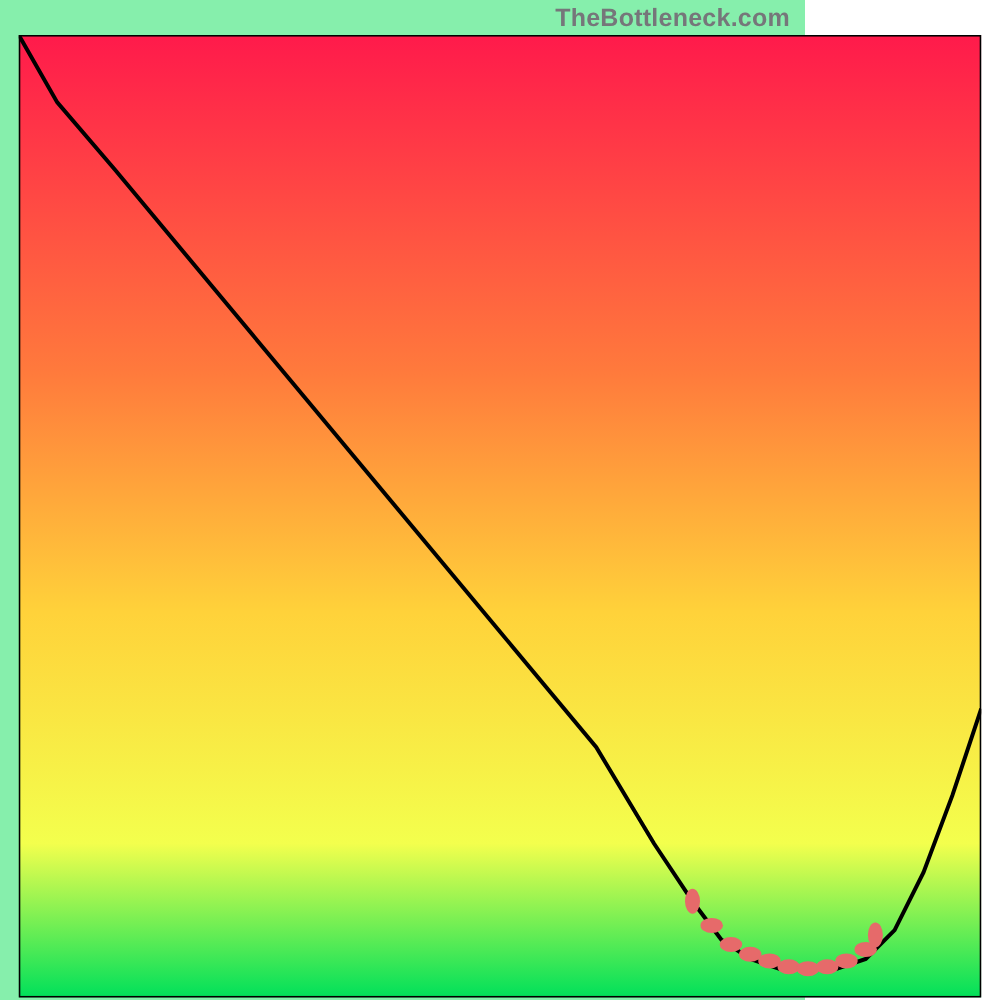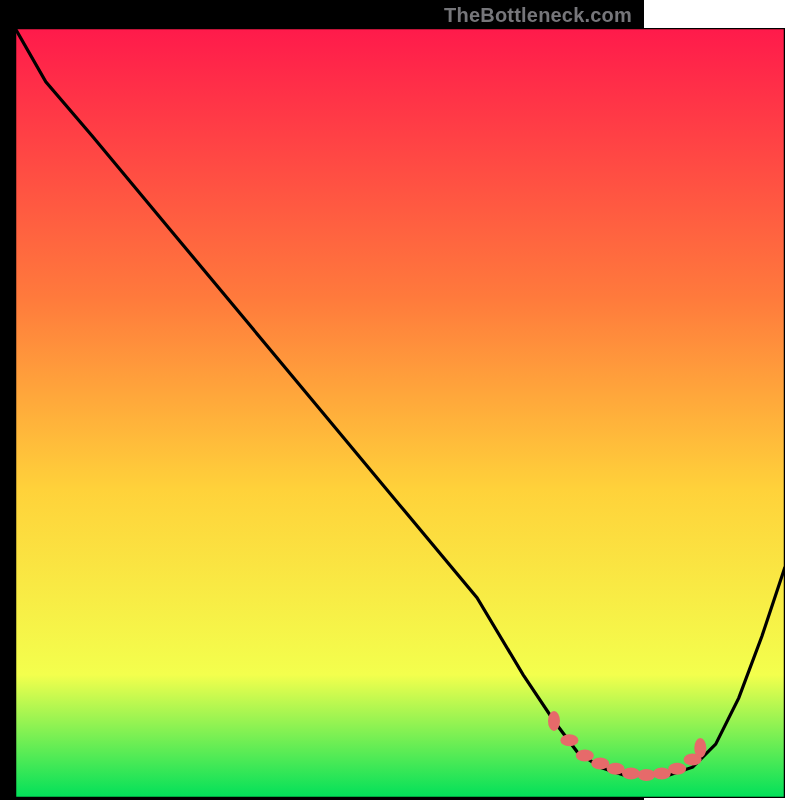--- a/index.html
+++ b/index.html
@@ -1,17 +1,17 @@
 <!DOCTYPE html>
 <html><head>
 <meta charset="utf-8">
 <style>
   * { margin: 0; padding: 0; box-sizing: border-box; }
   html, body { width: 800px; height: 800px; overflow: hidden; }
-  .wrap { width: 644px; height: 800px; position: relative; background: #000000; }
+  .wrap { width: 644px; height: 800px; position: relative; background: #86efac; }
   .plot { position: absolute; left: 15px; top: 28px; width: 770px; height: 770px; }
   .watermark { position: absolute; top: 4px; right: 12px; font: 600 20px Arial, sans-serif; color: #76767a; letter-spacing: 0.2px; }
 </style>
 </head>
 <body>
 
 <div class="wrap">
   <div class="watermark">TheBottleneck.com</div>
 
   <svg class="plot" viewBox="0 0 770 770">

